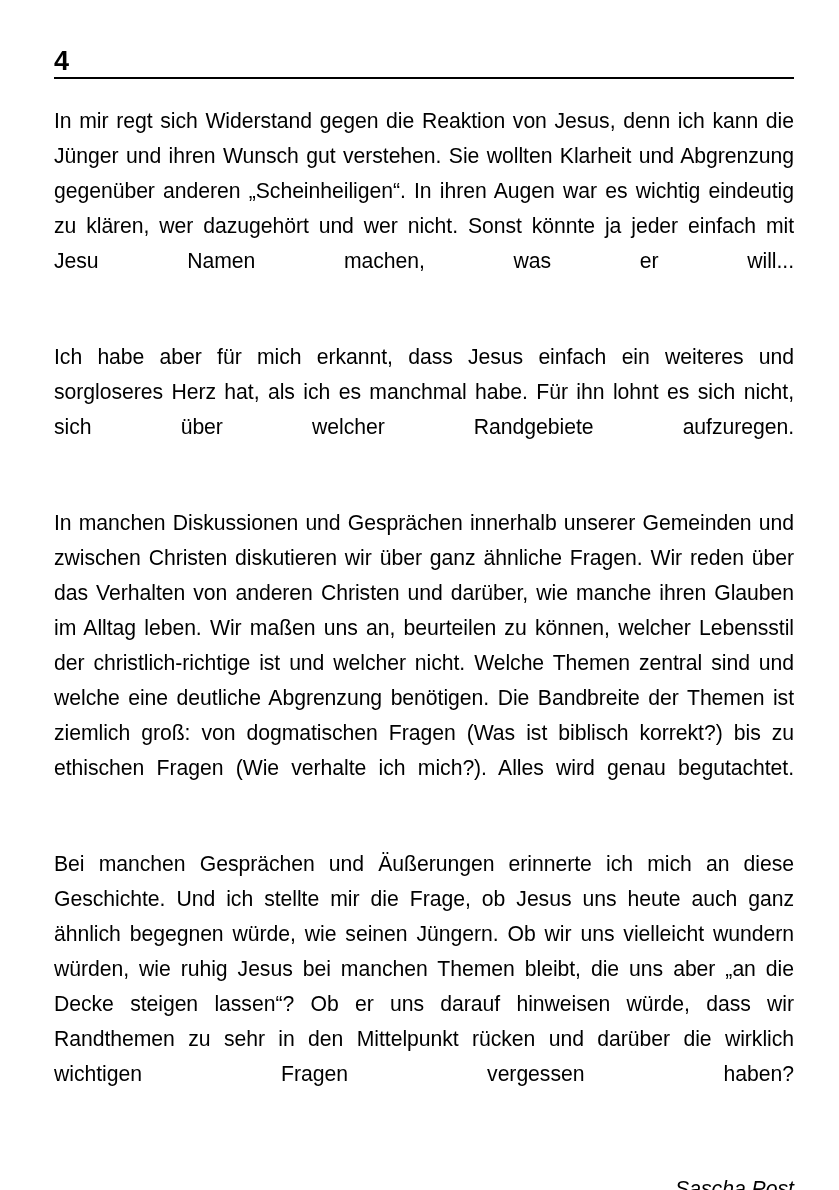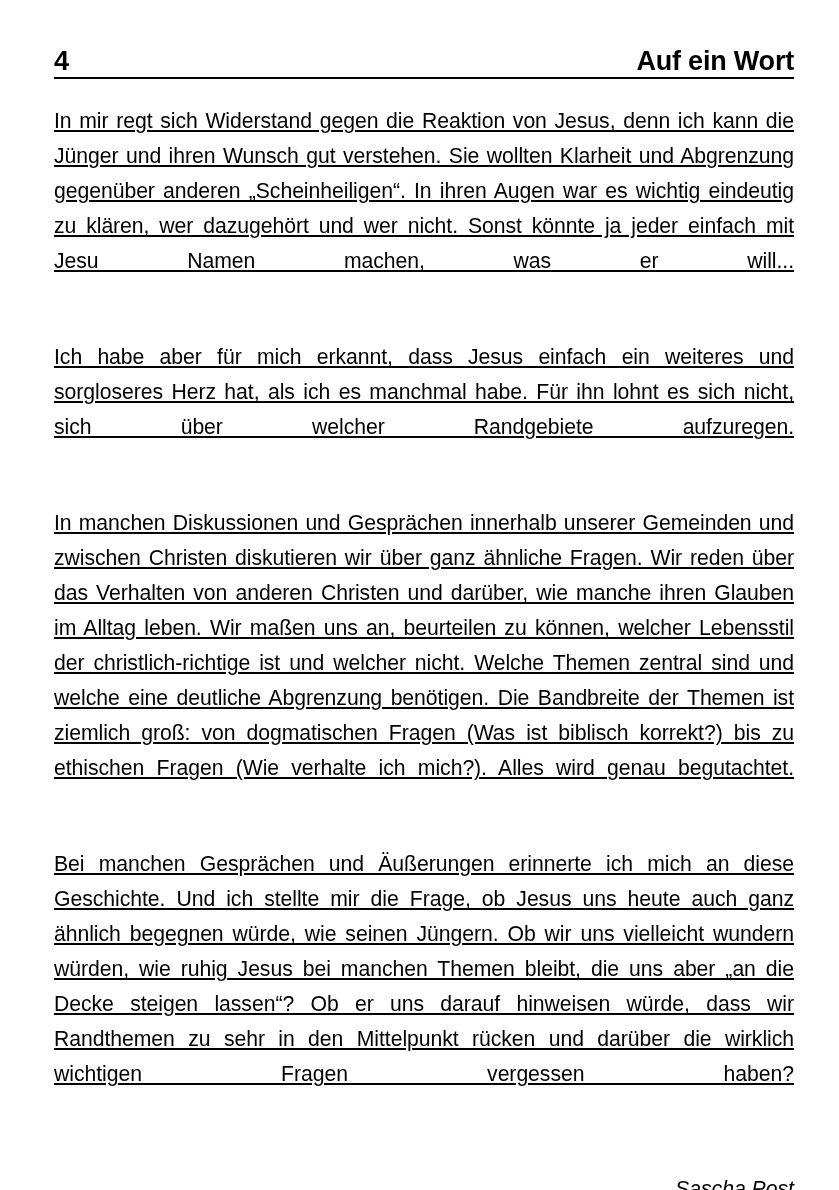--- a/index.html
+++ b/index.html
@@ -50,21 +50,20 @@
   }
   .body-copy p {
     margin: 8px 0 26px 0;
     font-size: 21.2px;
     line-height: 35px;
     text-align: justify;
     text-justify: inter-word;
     letter-spacing: -0.05px;
     word-spacing: 0.1px;
     hyphens: none;
-    text-decoration: underline;
   }
   .body-copy p:last-of-type {
     margin-bottom: 0;
   }
   
   .body-copy p::after {
     content: "";
     display: inline-block;
     width: 100%;
   }
@@ -77,21 +76,20 @@
   }
 </style>
 </head>
 <body>
 
 <div class="page">
   <div class="content">
 
     <div class="page-header">
       <div class="folio">4</div>
-      <div class="section-title">Auf ein Wort</div>
     </div>
 
     <div class="body-copy">
       <p>In mir regt sich Widerstand gegen die Reaktion von Jesus, denn ich kann die Jünger und ihren Wunsch gut verstehen. Sie wollten Klarheit und Abgrenzung gegenüber anderen „Scheinheiligen“. In ihren Augen war es wichtig eindeutig zu klären, wer dazugehört und wer nicht. Sonst könnte ja jeder einfach mit Jesu Namen machen, was er will...</p>
       <p>Ich habe aber für mich erkannt, dass Jesus einfach ein weiteres und sorgloseres Herz hat, als ich es manchmal habe. Für ihn lohnt es sich nicht, sich über welcher Randgebiete aufzuregen.</p>
       <p>In manchen Diskussionen und Gesprächen innerhalb unserer Gemeinden und zwischen Christen diskutieren wir über ganz ähnliche Fragen. Wir reden über das Verhalten von anderen Christen und darüber, wie manche ihren Glauben im Alltag leben. Wir maßen uns an, beurteilen zu können, welcher Lebensstil der christlich-richtige ist und welcher nicht. Welche Themen zentral sind und welche eine deutliche Abgrenzung benötigen. Die Bandbreite der Themen ist ziemlich groß: von dogmatischen Fragen (Was ist biblisch korrekt?) bis zu ethischen Fragen (Wie verhalte ich mich?). Alles wird genau begutachtet.</p>
       <p>Bei manchen Gesprächen und Äußerungen erinnerte ich mich an diese Geschichte. Und ich stellte mir die Frage, ob Jesus uns heute auch ganz ähnlich begegnen würde, wie seinen Jüngern. Ob wir uns vielleicht wundern würden, wie ruhig Jesus bei manchen Themen bleibt, die uns aber „an die Decke steigen lassen“? Ob er uns darauf hinweisen würde, dass wir Randthemen zu sehr in den Mittelpunkt rücken und darüber die wirklich wichtigen Fragen vergessen haben?</p>
       <div class="signature">Sascha Post</div>
     </div>
 

